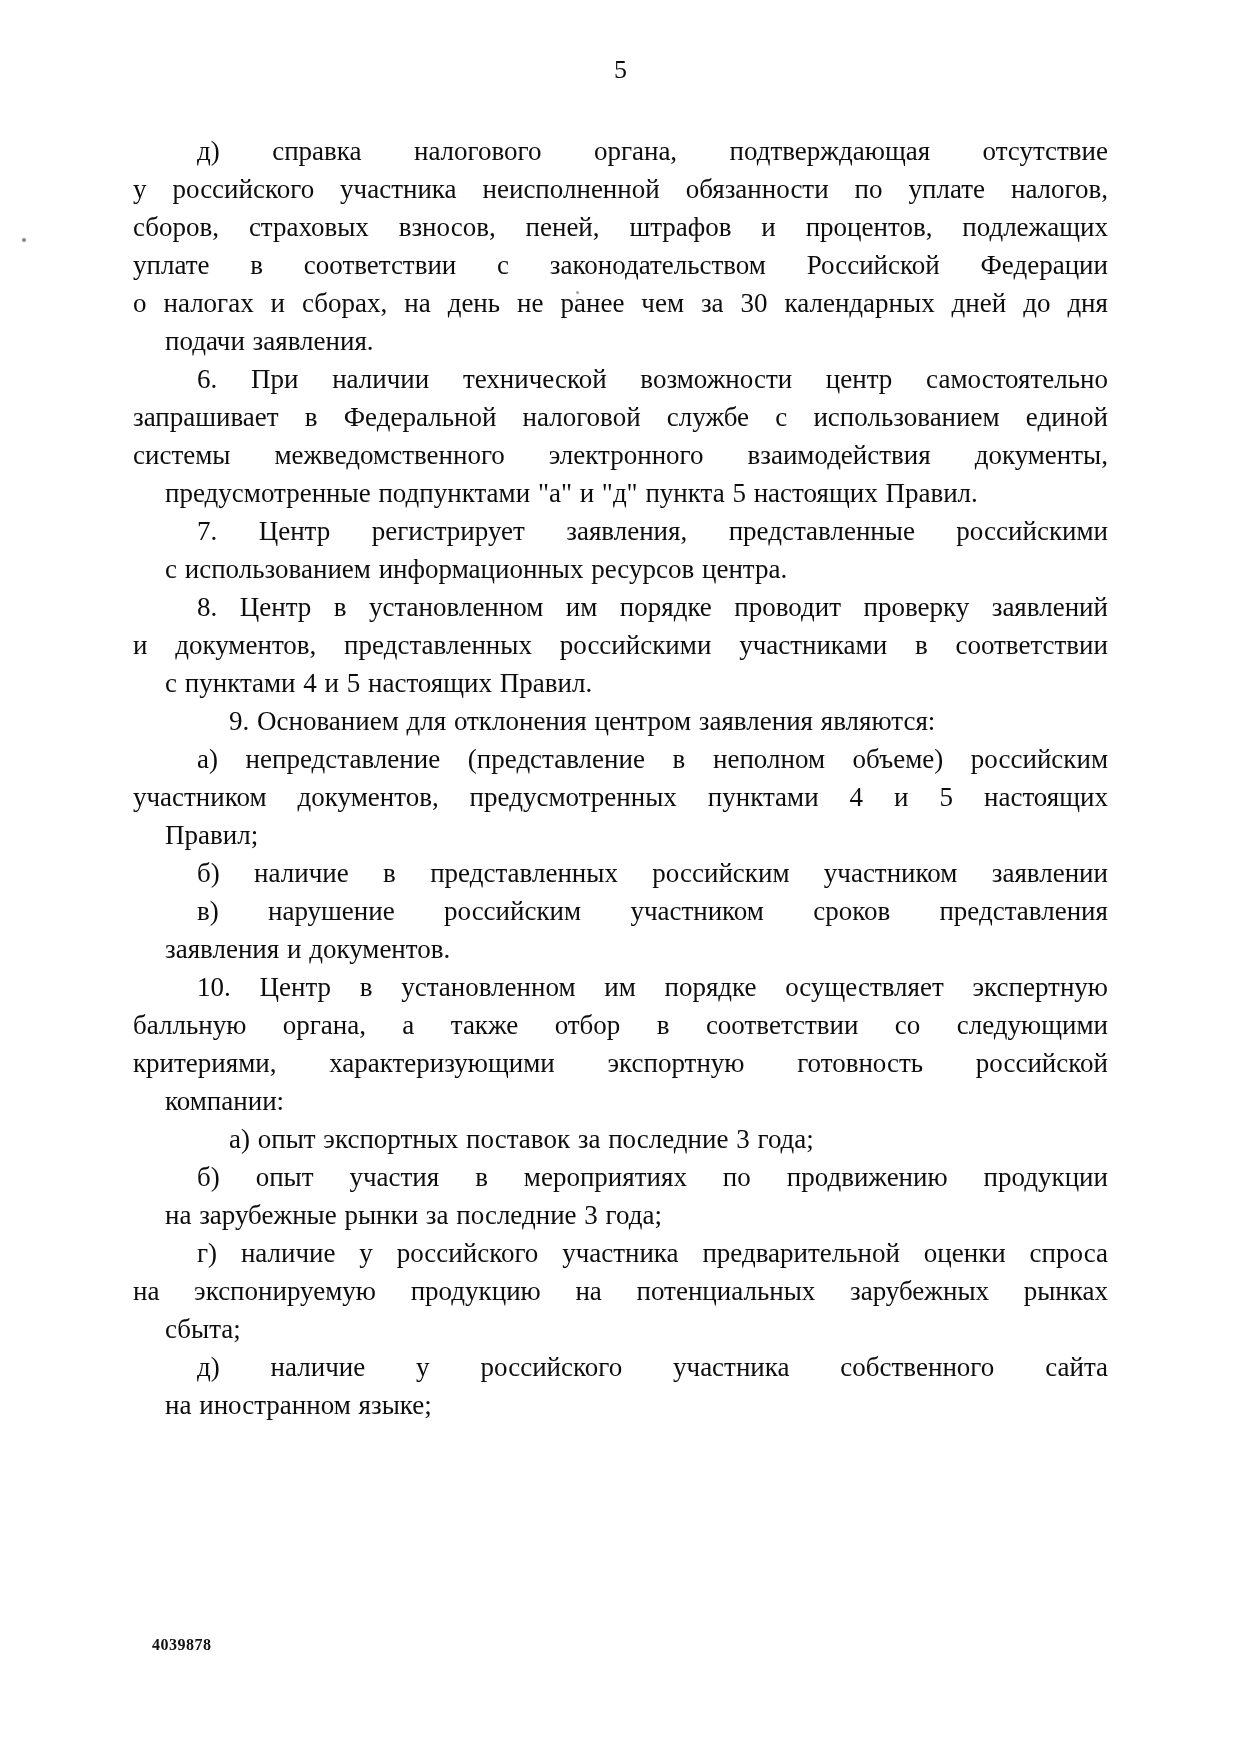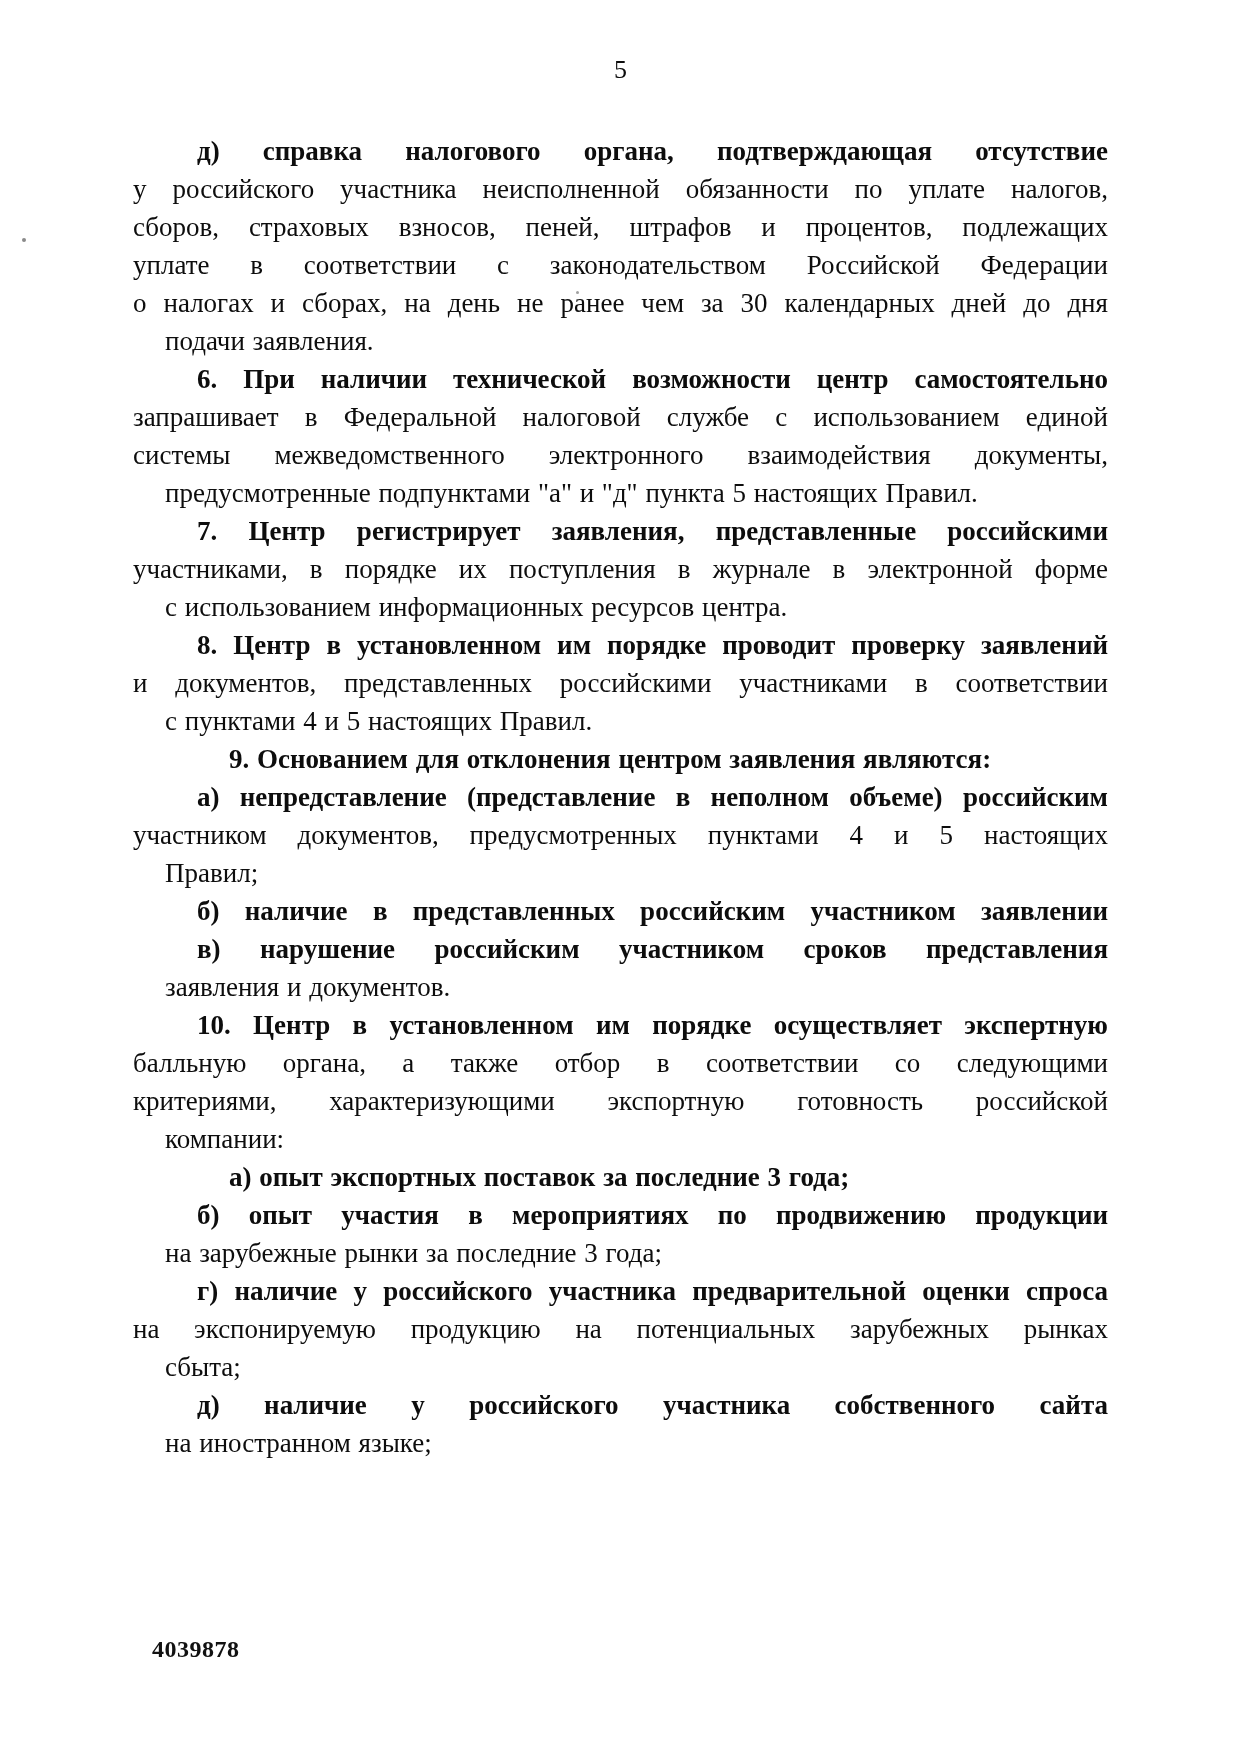--- a/index.html
+++ b/index.html
@@ -37,26 +37,26 @@
   .line {
     height: 38px;
     line-height: 38px;
     text-align: justify;
     text-align-last: justify;
     overflow: hidden;
     white-space: normal;
     word-spacing: 1px;
   }
   .line.last { text-align-last: left; margin-left: 32px; }
-  .line.first { text-indent: 64px; font-weight: bold; }
+  .line.first { text-indent: 64px; }
   .footer-code {
     position: absolute;
     left: 152px;
     top: 1636px;
-    font-size: 24px;
+    font-size: 16px;
     font-weight: bold;
     letter-spacing: 0.5px;
     color: #111111;
   }
   .artifact-dot {
     position: absolute;
     border-radius: 50%;
     background: #8a8a8a;
   }
   .dot-1 { left: 22px; top: 238px; width: 4px; height: 4px; }
@@ -79,21 +79,20 @@
         <div class="line last">подачи заявления.</div>
       </div>
       <div class="paragraph">
         <div class="line first">6. При наличии технической возможности центр самостоятельно</div>
         <div class="line">запрашивает в Федеральной налоговой службе с использованием единой</div>
         <div class="line">системы межведомственного электронного взаимодействия документы,</div>
         <div class="line last">предусмотренные подпунктами "а" и "д" пункта 5 настоящих Правил.</div>
       </div>
       <div class="paragraph">
         <div class="line first">7. Центр регистрирует заявления, представленные российскими</div>
-        <div class="line">участниками, в порядке их поступления в журнале в электронной форме</div>
         <div class="line last">с использованием информационных ресурсов центра.</div>
       </div>
       <div class="paragraph">
         <div class="line first">8. Центр в установленном им порядке проводит проверку заявлений</div>
         <div class="line">и документов, представленных российскими участниками в соответствии</div>
         <div class="line last">с пунктами 4 и 5 настоящих Правил.</div>
       </div>
       <div class="paragraph">
         <div class="line first last">9. Основанием для отклонения центром заявления являются:</div>
       </div>

